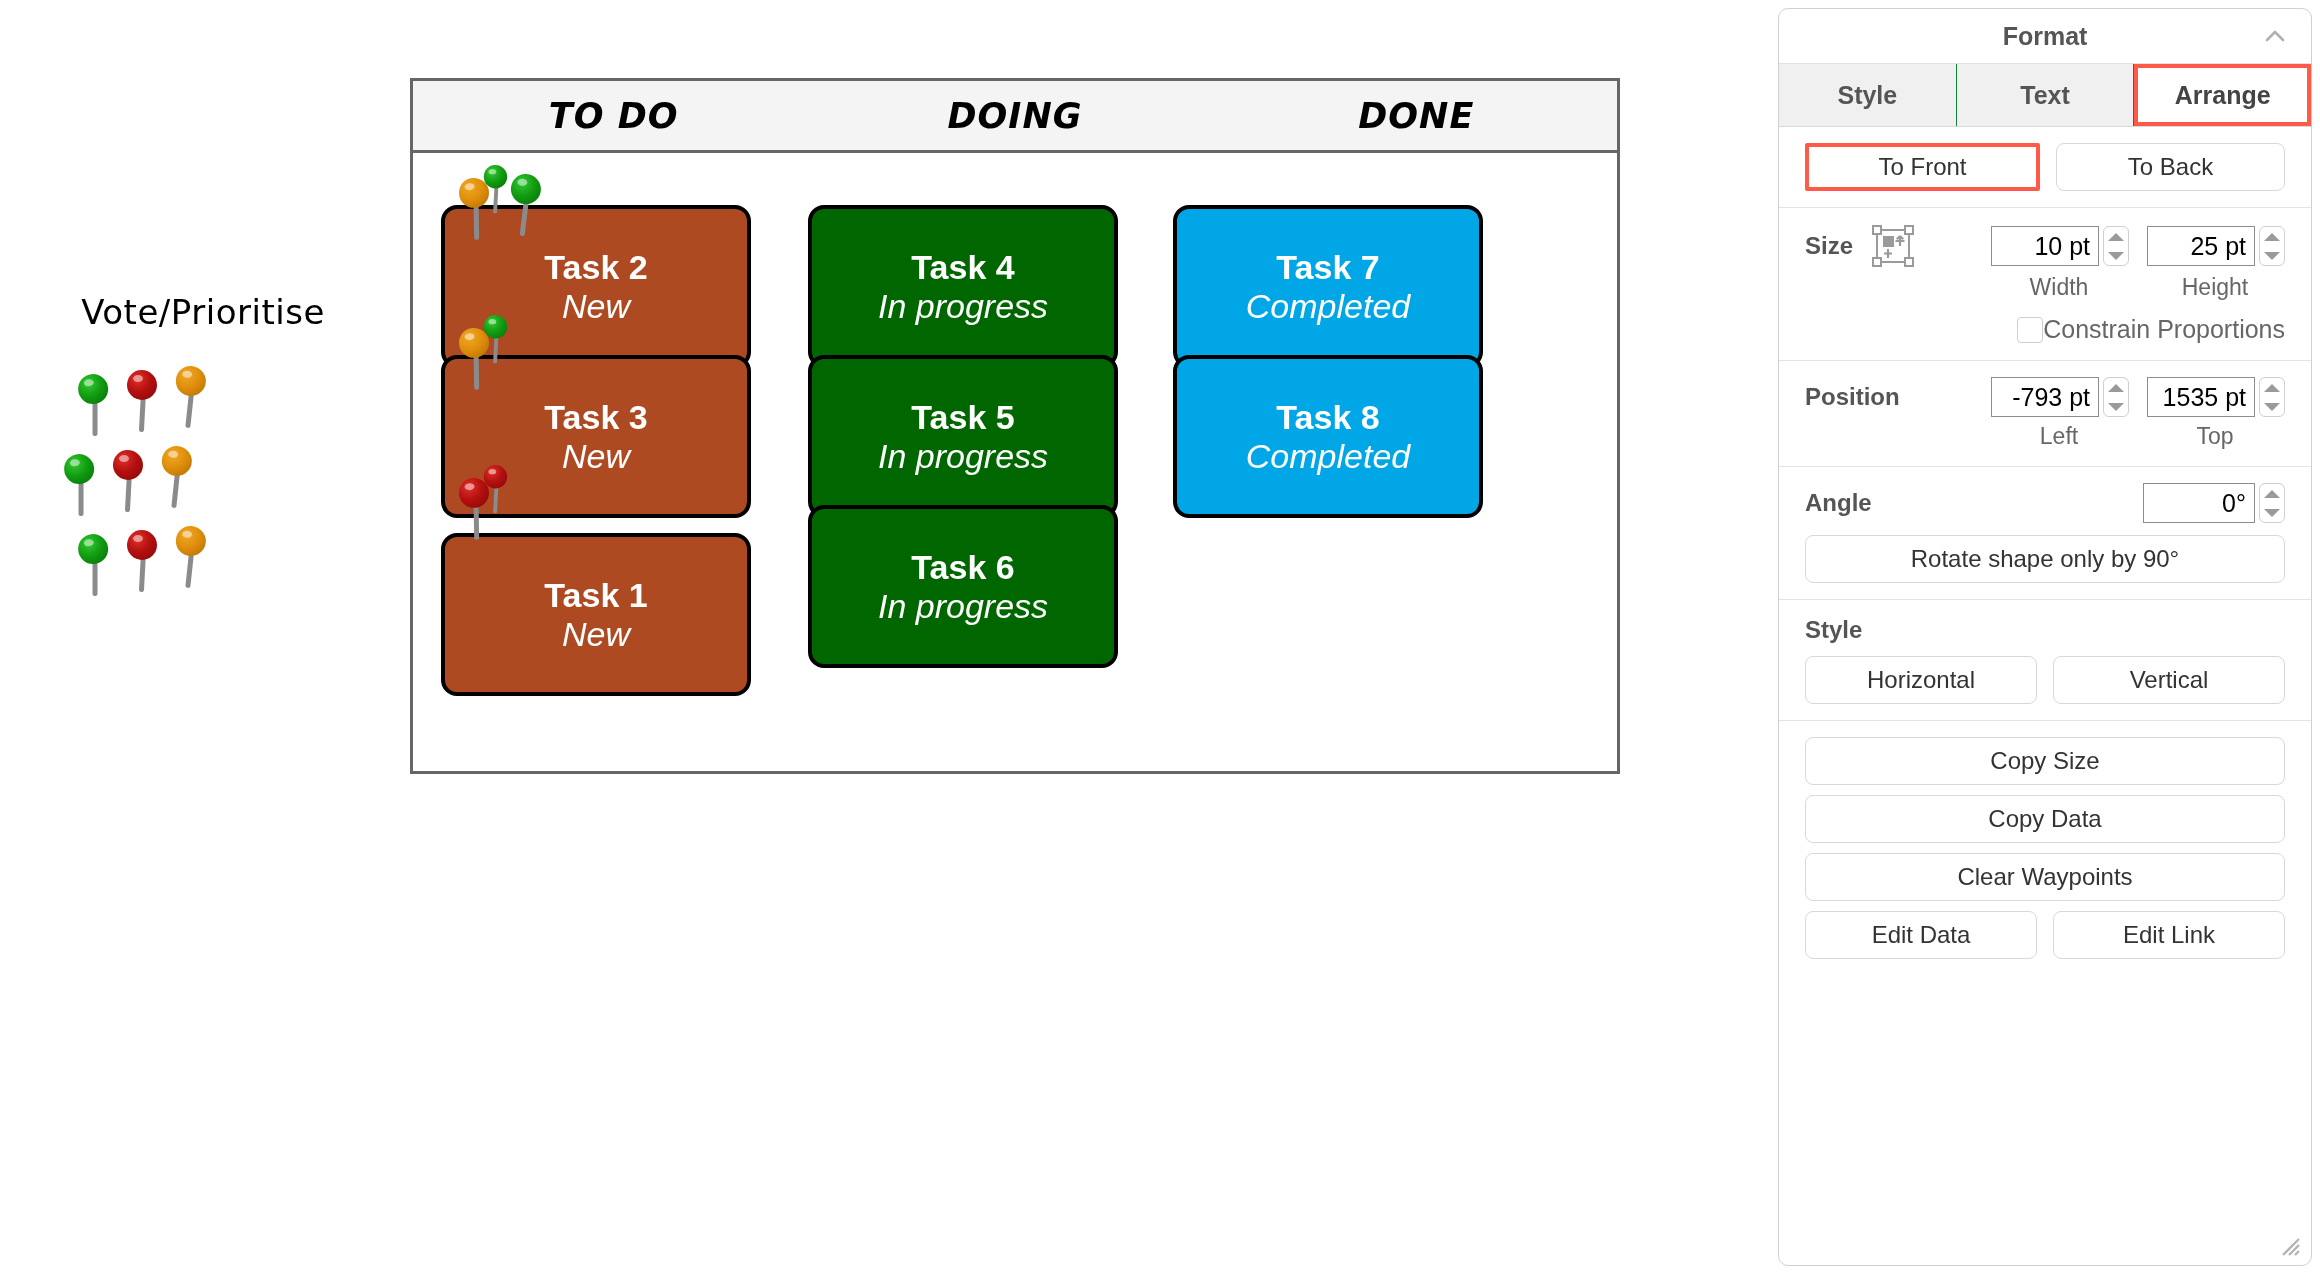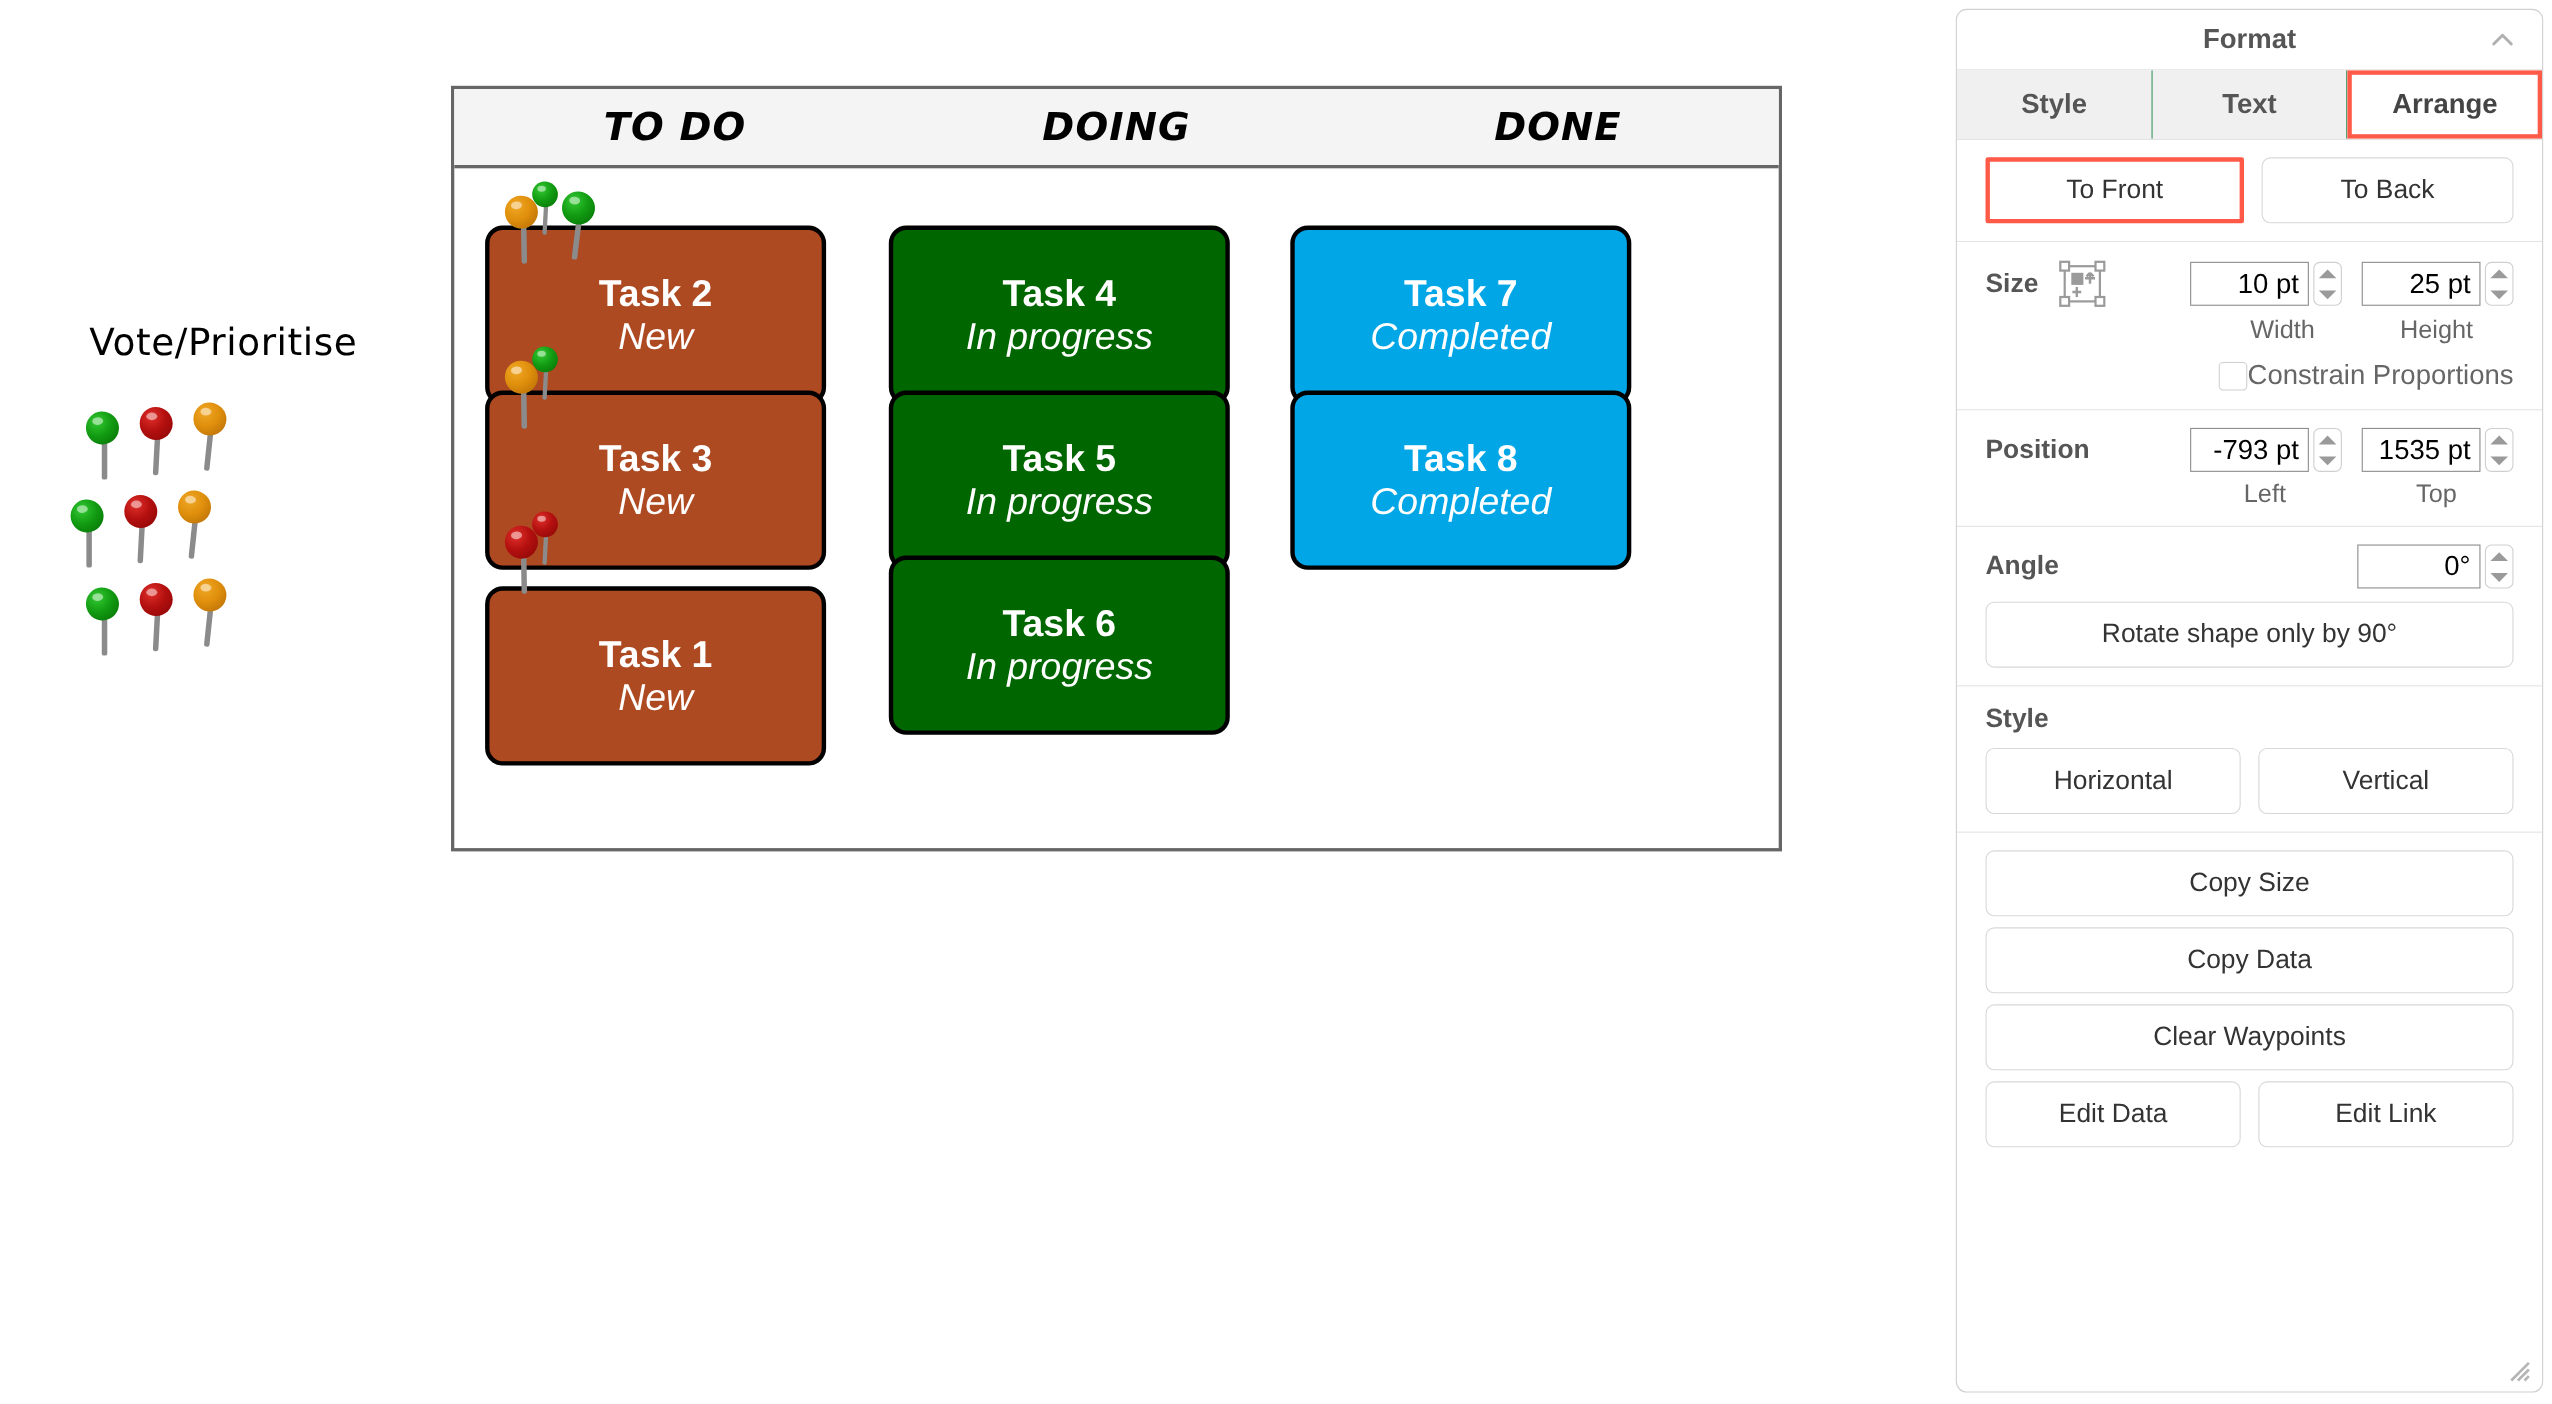--- a/index.html
+++ b/index.html
@@ -106,21 +106,21 @@
   }
   .tab:last-child { border-right: none; }
   .tab.active { background: #fff; color: #444; }
   .tab.hl { outline: 4px solid #ff5a48; outline-offset: -4px; }
 
   .sect { border-top: 1px solid #e4e4e4; padding: 16px 26px; box-sizing: border-box; }
   .sect.first { border-top: 1px solid #d8d8d8; }
 
   .btn {
     border: 1px solid #d8d8d8; border-radius: 8px; background: #fff;
-    font-size: 24px; color: #333; height: 60px;
+    font-size: 24px; color: #333; height: 48px;
     display: flex; align-items: center; justify-content: center;
     box-sizing: border-box;
   }
   .btn.hl { border: 4px solid #ff5a48; border-radius: 2px; }
 
   .row2 { display: flex; gap: 16px; }
   .row2 > * { flex: 1; }
 
   .lbl { font-size: 24px; font-weight: bold; color: #555; }
   .sublbl { font-size: 23px; color: #666; text-align: center; }
@@ -331,21 +331,21 @@
           </div>
         </div>
         <div class="num-wrap">
           <div class="num">25 pt</div>
           <div class="spin">
             <span class="up"></span>
             <span class="down"></span>
           </div>
         </div>
       </div>
-      <div style="display:flex; justify-content:flex-end; margin-top:6px;">
+      <div style="display:flex; justify-content:flex-end; gap:16px; margin-top:6px;">
         <div class="sublbl" style="width:140px">Width</div>
         <div class="sublbl" style="width:140px">Height</div>
       </div>
       <div class="chk-row">
         <span class="chk"></span>
         <span class="chk-lbl">Constrain Proportions</span>
       </div>
     </div>
 
     <div class="sect">

